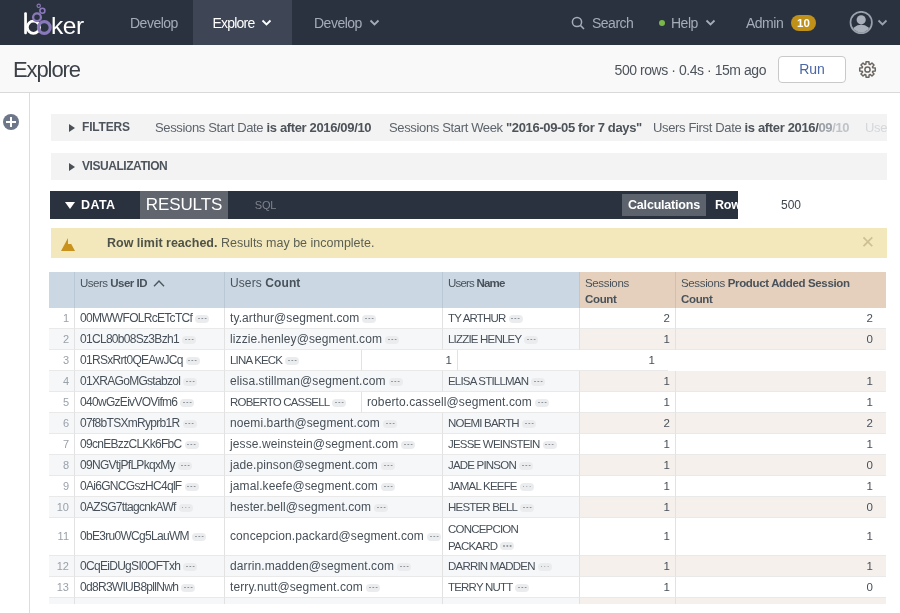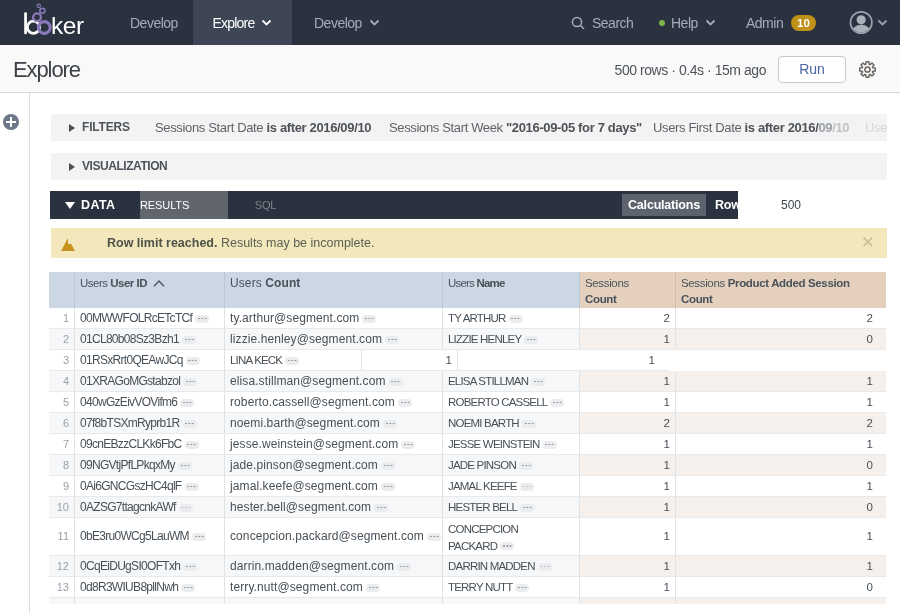--- a/index.html
+++ b/index.html
@@ -17,21 +17,21 @@
 #plus:before{left:6.9px;top:3.4px;width:2.4px;height:9.4px}
 #plus:after{left:3.4px;top:6.9px;width:9.4px;height:2.4px}
 .secbar{position:absolute;left:51px;width:836px;height:27px;background:#f3f3f3;overflow:hidden}
 .seclabel{position:absolute;left:31px;top:0;line-height:27px;font-size:12px;font-weight:bold;color:#4d545c;letter-spacing:0}
 .tri-r{position:absolute;left:17.5px;top:9.8px;width:0;height:0;border-left:6px solid #4a5057;border-top:4px solid transparent;border-bottom:4px solid transparent}
 .tri-d{position:absolute;left:15px;top:11px;width:0;height:0;border-top:7.5px solid #fff;border-left:5.2px solid transparent;border-right:5.2px solid transparent}
 .ftxt{position:absolute;top:0;line-height:27px;font-size:13px;color:#5d646b;letter-spacing:-.35px;white-space:nowrap}
 .ftxt b{color:#4d5359}
 #databar{position:absolute;left:50px;top:191px;width:688px;height:28px;background:#2b323f;color:#fff}
 #databar .seclabel{color:#fff;line-height:28px}
-#results{position:absolute;left:90px;top:0;width:88px;height:28px;background:#61656e;color:#fff;line-height:28px;font-size:11px;letter-spacing:-.1px}
+#results{position:absolute;left:90px;top:0;width:88px;height:28px;background:#61656e;color:#fff;text-align:center;line-height:28px;font-size:17px;letter-spacing:-.1px}
 #sql{position:absolute;left:178px;top:0;width:75px;height:28px;color:#7e848d;text-align:center;line-height:28px;font-size:11px;letter-spacing:-.1px}
 #calc{position:absolute;left:572px;top:3px;width:84px;height:22px;background:#5c636d;color:#fff;font-size:12.5px;font-weight:bold;text-align:center;line-height:22px;letter-spacing:-.2px}
 #rowlimlbl{position:absolute;left:665px;top:0;line-height:28px;font-size:12.5px;font-weight:bold;color:#fff;letter-spacing:-.2px}
 #rowliminp{position:absolute;left:726px;top:3.5px;width:38px;height:21px;background:#fff;border-radius:2px;font-size:12px;color:#3f454c;line-height:21px;padding-left:5px}
 #totchk{position:absolute;left:774px;top:8px;width:12px;height:12px;background:#fff;border-radius:2px}
 #totlbl{position:absolute;left:789px;top:0;line-height:28px;font-size:12.5px;font-weight:bold;color:#fff;letter-spacing:-.2px}
 #warn{position:absolute;left:51px;top:228px;width:836px;height:30px;background:#f3e8bc;font-size:12.5px;color:#5a5e54;line-height:30px}
 #warn b{color:#4e5248}
 #warntri{position:absolute;left:10.4px;top:10px;width:0;height:0;border-bottom:13.5px solid #c8921d;border-left:7.7px solid transparent;border-right:7.7px solid transparent}
 #warnbang{position:absolute;left:16.5px;top:10px;width:3px;height:6px;background:#f3e8bc}
@@ -173,22 +173,22 @@
       <div class="cell num c0">4</div>
       <div class="cell c1">01XRAGoMGstabzol<s class="p"></s></div>
       <div class="cell c2">elisa.stillman@segment.com<s class="p"></s></div>
       <div class="cell c3">ELISA STILLMAN<s class="p"></s></div>
       <div class="cell mea c4">1</div>
       <div class="cell mea c5" style="padding-right:13px;">1</div>
     </div>
     <div class="row">
       <div class="cell num c0">5</div>
       <div class="cell c1">040wGzEivVOVifm6<s class="p"></s></div>
+      <div class="cell c3">ROBERTO CASSELL<s class="p"></s></div>
       <div class="cell c2">roberto.cassell@segment.com<s class="p"></s></div>
-      <div class="cell c3">ROBERTO CASSELL<s class="p"></s></div>
       <div class="cell mea c4">1</div>
       <div class="cell mea c5" style="padding-right:13px;">1</div>
     </div>
     <div class="row even">
       <div class="cell num c0">6</div>
       <div class="cell c1">07f8bTSXmRyprb1R<s class="p"></s></div>
       <div class="cell c2">noemi.barth@segment.com<s class="p"></s></div>
       <div class="cell c3">NOEMI BARTH<s class="p"></s></div>
       <div class="cell mea c4">2</div>
       <div class="cell mea c5" style="padding-right:13px;">2</div>

